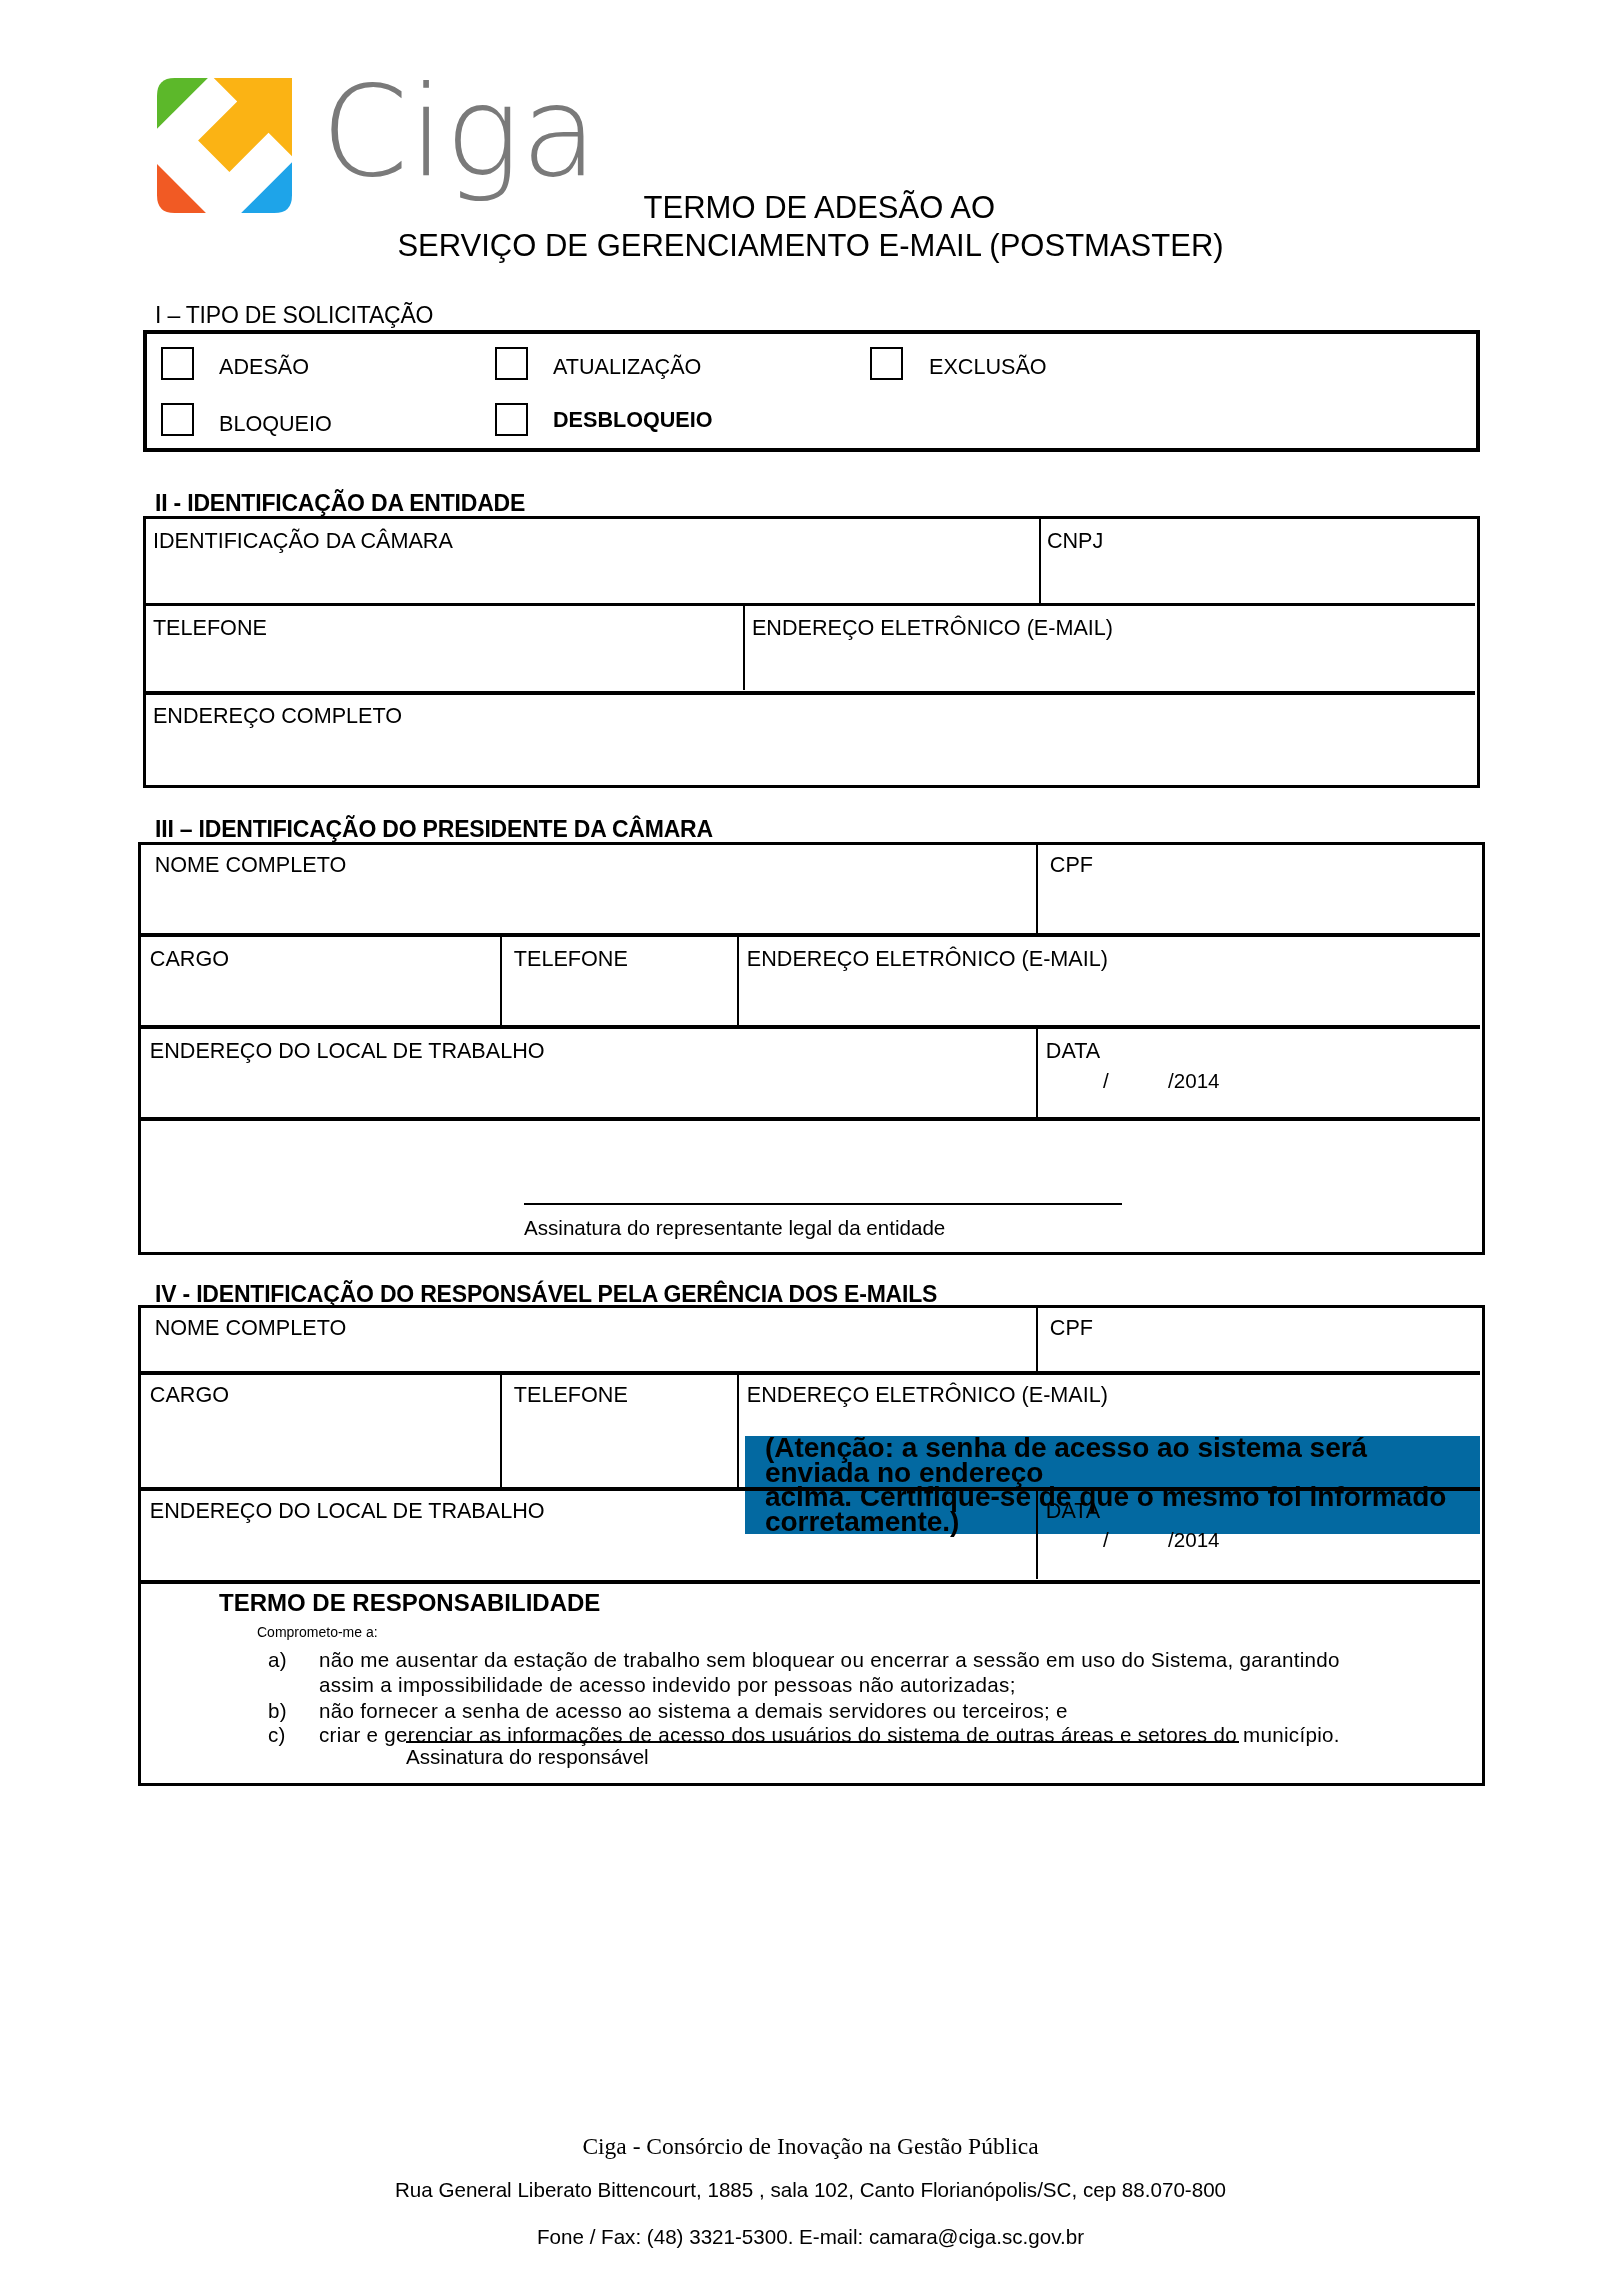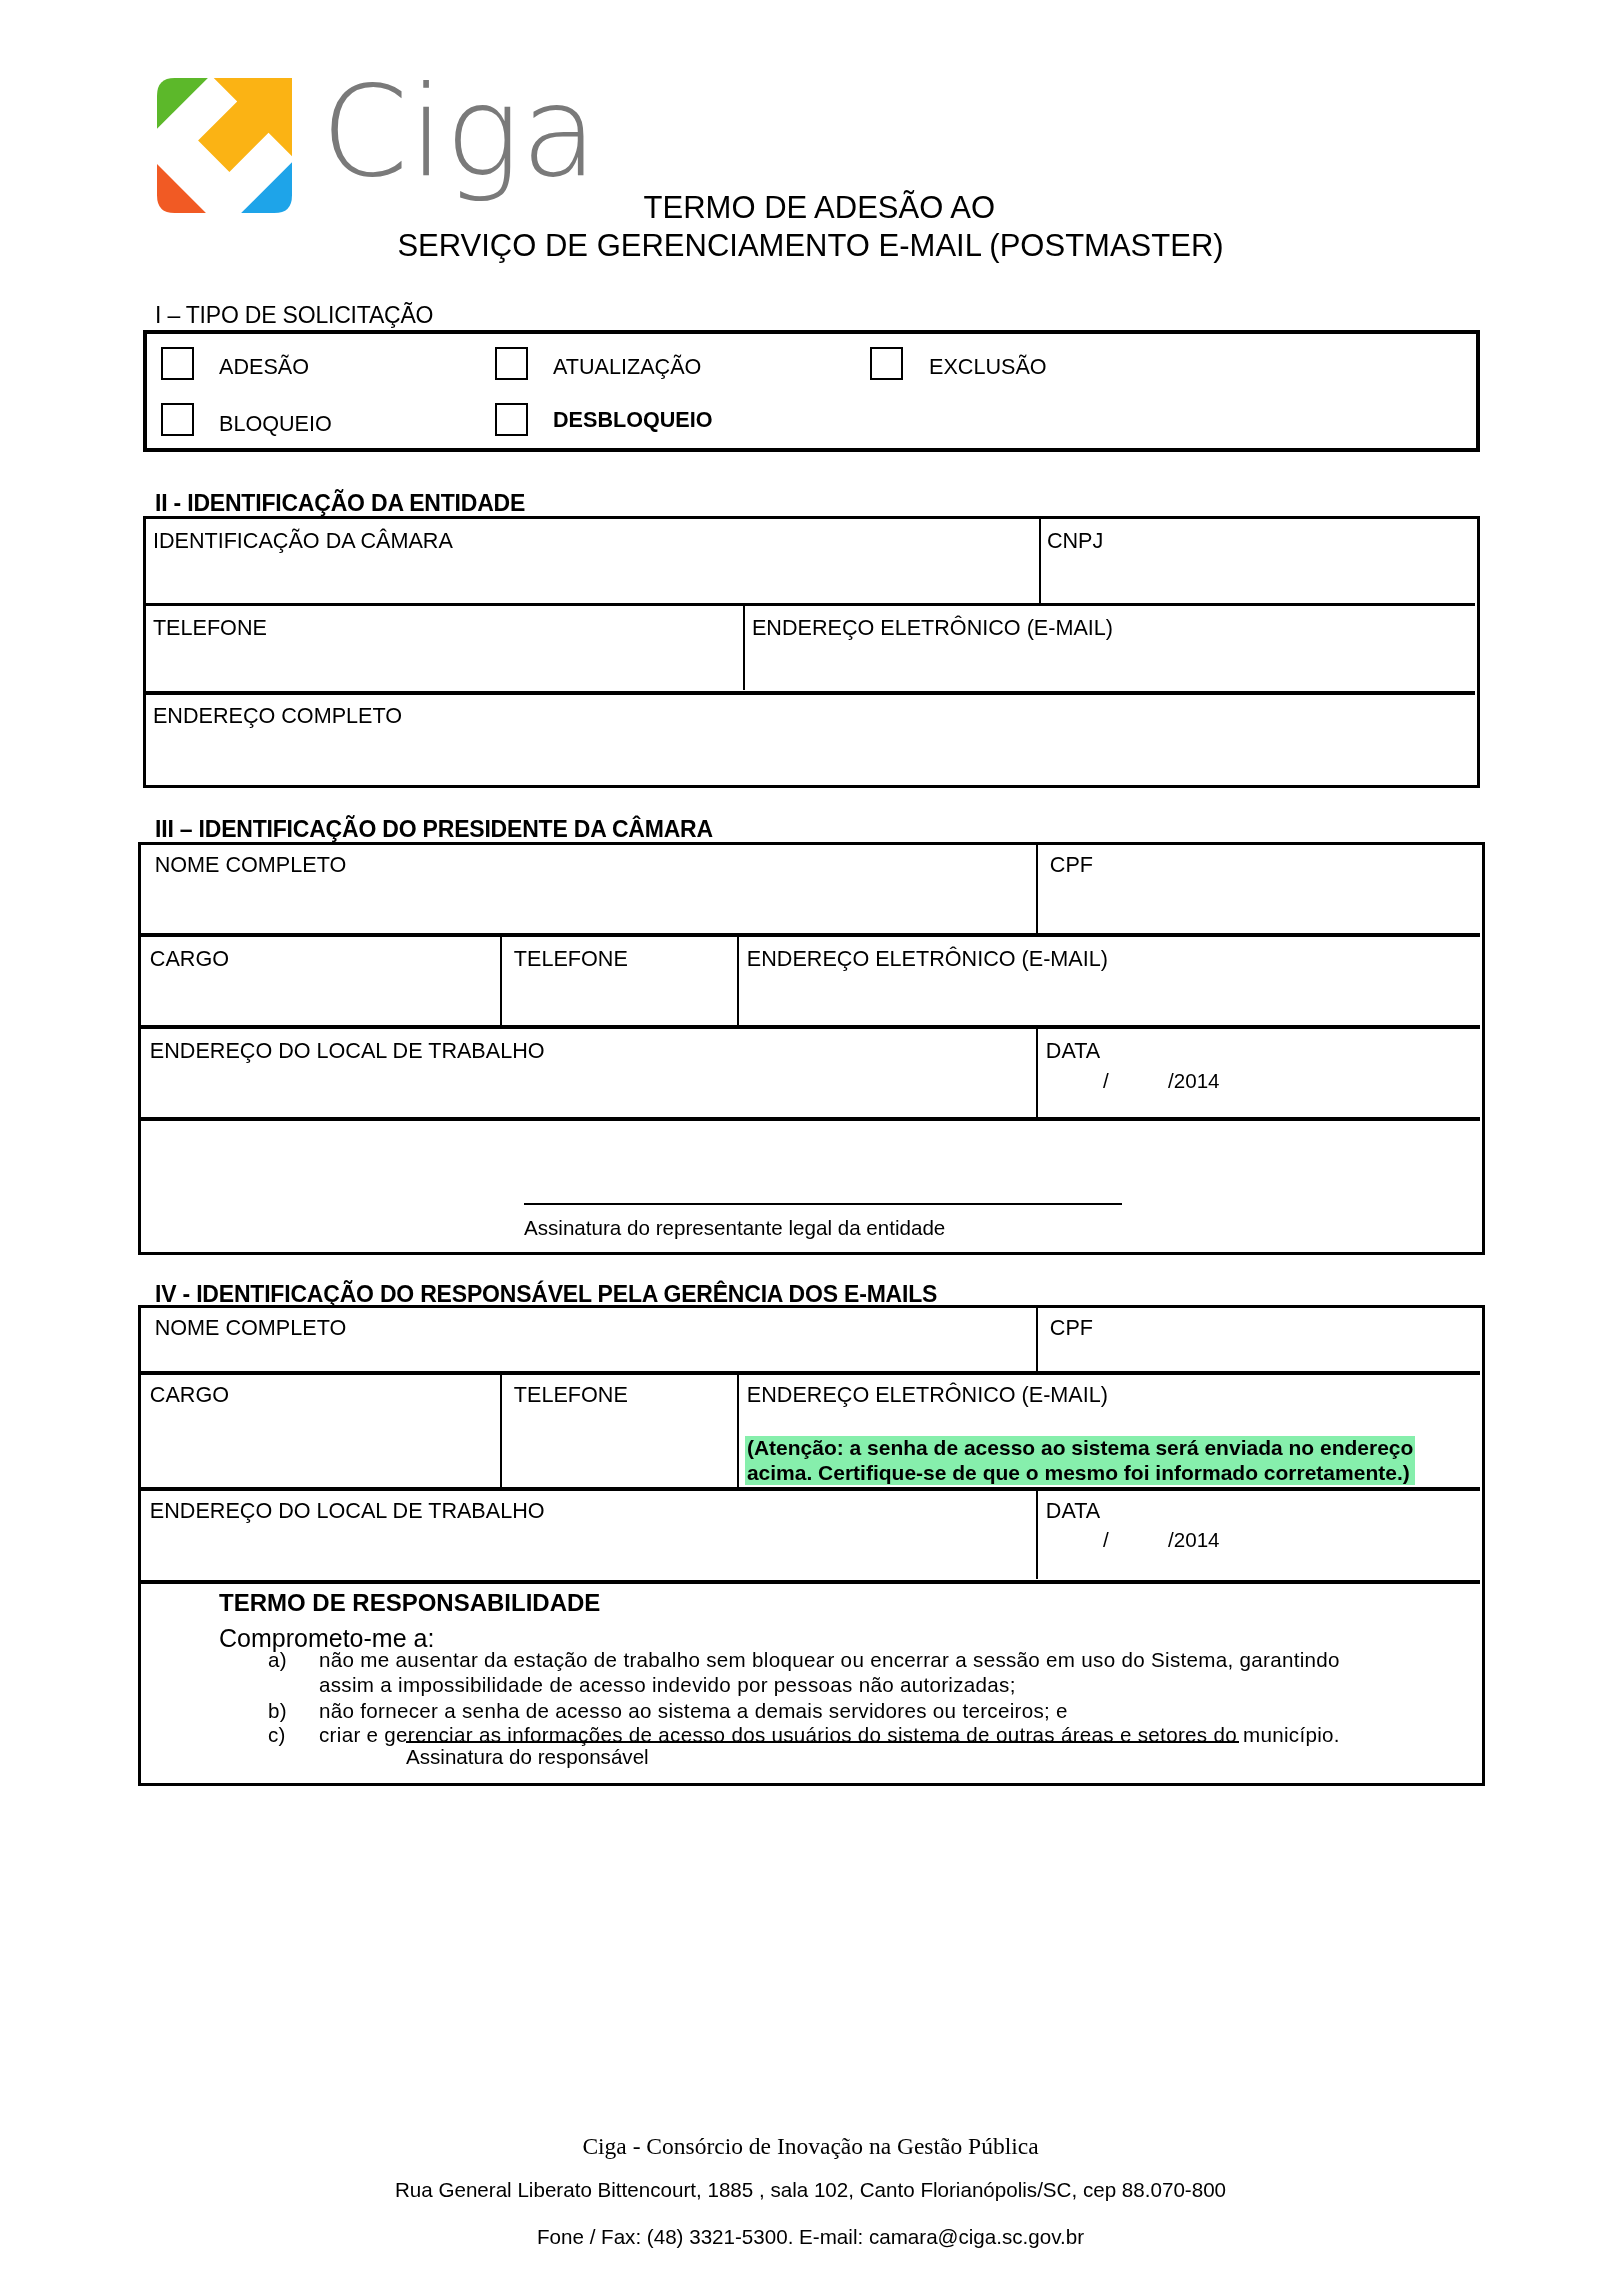--- a/index.html
+++ b/index.html
@@ -26,24 +26,24 @@
   .hl.thick { height:3.9px; }
   .vl { position:absolute; background:#000; width:2px; }
 
   .chk { position:absolute; width:33px; height:33px; border:2.9px solid #000; box-sizing:border-box; }
   .chk-lbl { position:absolute; font-size:21.6px; }
 
   .date-slash { position:absolute; font-size:20.6px; }
   .sig-line { position:absolute; height:2px; background:#000; }
   .sig-lbl { position:absolute; font-size:20.6px; text-align:left; }
 
-  .attn { position:absolute; background:#86efac; font-size:21px; font-weight:bold; line-height:24.5px; padding:0 2px; }
+  .attn { position:absolute; background:#0369a1; font-size:28px; font-weight:bold; line-height:24.5px; padding:0 20px; }
 
   .term-title { position:absolute; font-size:24px; font-weight:bold; }
-  .term-intro { position:absolute; font-size:25px; }
+  .term-intro { position:absolute; font-size:14px;margin-left:38px; }
   .term-item { position:absolute; font-size:20.6px; line-height:24.5px; letter-spacing:0.3px; }
   .term-item .mk { position:absolute; left:0; }
   .term-item .tx { position:absolute; left:51px; width:1176px; }
 
   .footer { position:absolute; left:0; width:1621px; text-align:center; }
   .footer.org { top:2133px; font-family:"Liberation Serif", serif; font-size:23.5px; }
   .footer.addr { top:2178px; font-size:20.6px; }
   .footer.contact { top:2225px; font-size:20.6px; }
 </style>
 </head>

